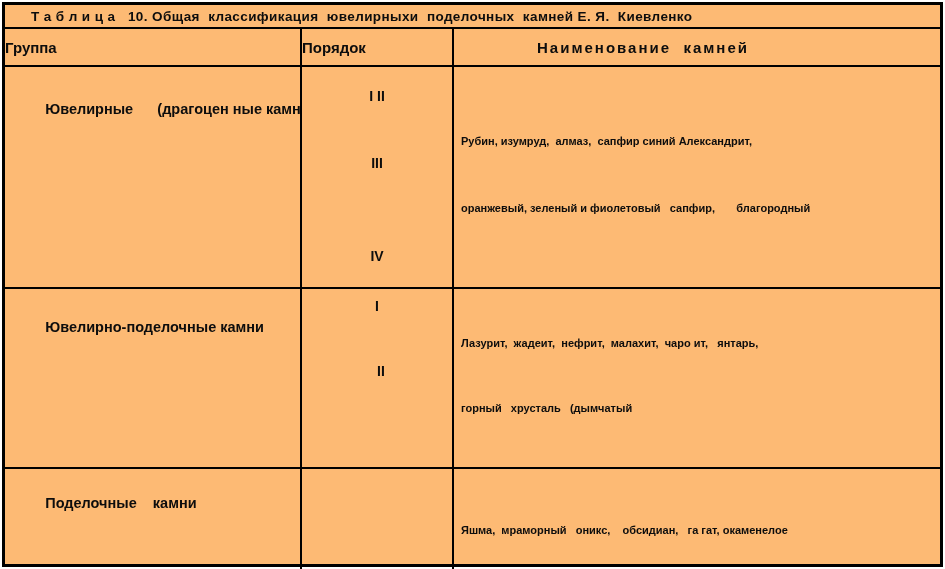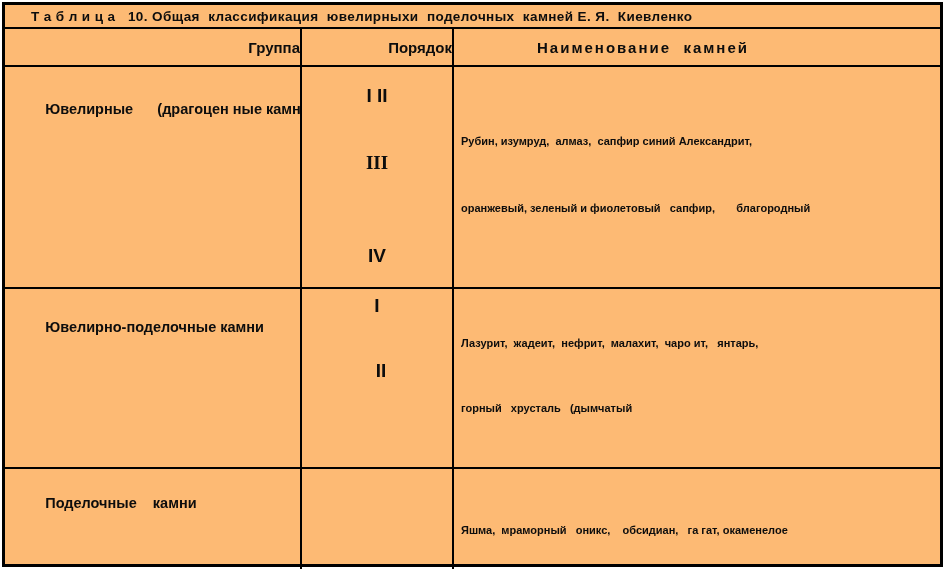--- a/index.html
+++ b/index.html
@@ -22,34 +22,34 @@
     font-weight:bold;font-size:13.5px;white-space:pre;letter-spacing:.4px;
   }
   .header-row{
     height:38px;flex:0 0 38px;border-bottom:2px solid #000;box-sizing:border-box;
     display:flex;font-size:15px;font-weight:bold;
   }
   .c1{width:297px;flex:0 0 297px;border-right:2px solid #000;box-sizing:border-box;}
   .c2{width:152px;flex:0 0 152px;border-right:2px solid #000;box-sizing:border-box;}
   .c3{flex:1 1 auto;min-width:0;}
   .hcell{display:flex;align-items:center;white-space:pre;}
-  .hcell.center{justify-content:flex-end;}
+  .hcell.center{justify-content:flex-start;}
   .hcell.names{padding-left:83px;letter-spacing:2px;}
   .drow{display:flex;box-sizing:border-box;}
   .row1{height:222px;flex:0 0 222px;border-bottom:2px solid #000;}
   .row2{height:180px;flex:0 0 180px;border-bottom:2px solid #000;}
   .row3{flex:1 1 auto;}
   .gcell{white-space:pre;font-size:14.5px;font-weight:bold;padding-left:8px;box-sizing:border-box;overflow:hidden;}
   .row1 .gcell{padding-top:18px;}
   .row2 .gcell{padding-top:14px;}
   .row3 .gcell{padding-top:10px;}
-  .ocell{display:flex;flex-direction:column;align-items:center;font-size:19px;font-weight:bold;box-sizing:border-box;}
+  .ocell{display:flex;flex-direction:column;align-items:center;font-size:14px;font-weight:bold;box-sizing:border-box;}
   .ord{height:22px;line-height:22px;white-space:pre;}
   .row1 .ord:nth-child(1){margin-top:18px;}
-  .row1 .ord:nth-child(2){margin-top:45px;font-family:Liberation Serif, serif;}
+  .row1 .ord:nth-child(2){margin-top:45px;}
   .row1 .ord:nth-child(3){margin-top:71px;}
   .row2 .ord:nth-child(1){margin-top:6px;}
   .row2 .ord:nth-child(2){margin-top:43px;padding-left:8px;}
   .ncell{white-space:pre;font-size:11px;font-weight:bold;padding-left:7px;box-sizing:border-box;overflow:hidden;}
   .row1 .ncell{padding-top:18px;line-height:22.4px;}
   .row2 .ncell{line-height:21.8px;}
   .row3 .ncell{padding-top:8px;line-height:21.5px;}
   .nline{white-space:pre;}
 </style>
 </head>

